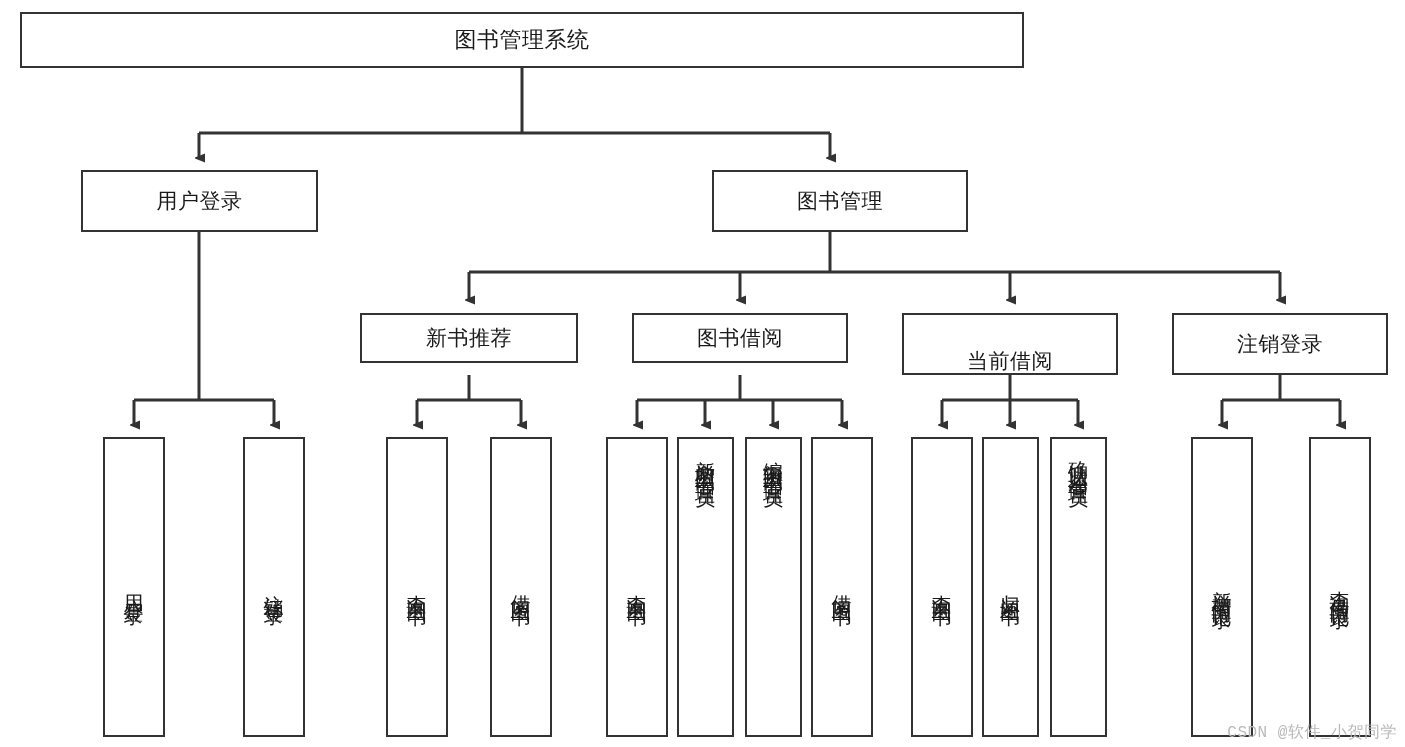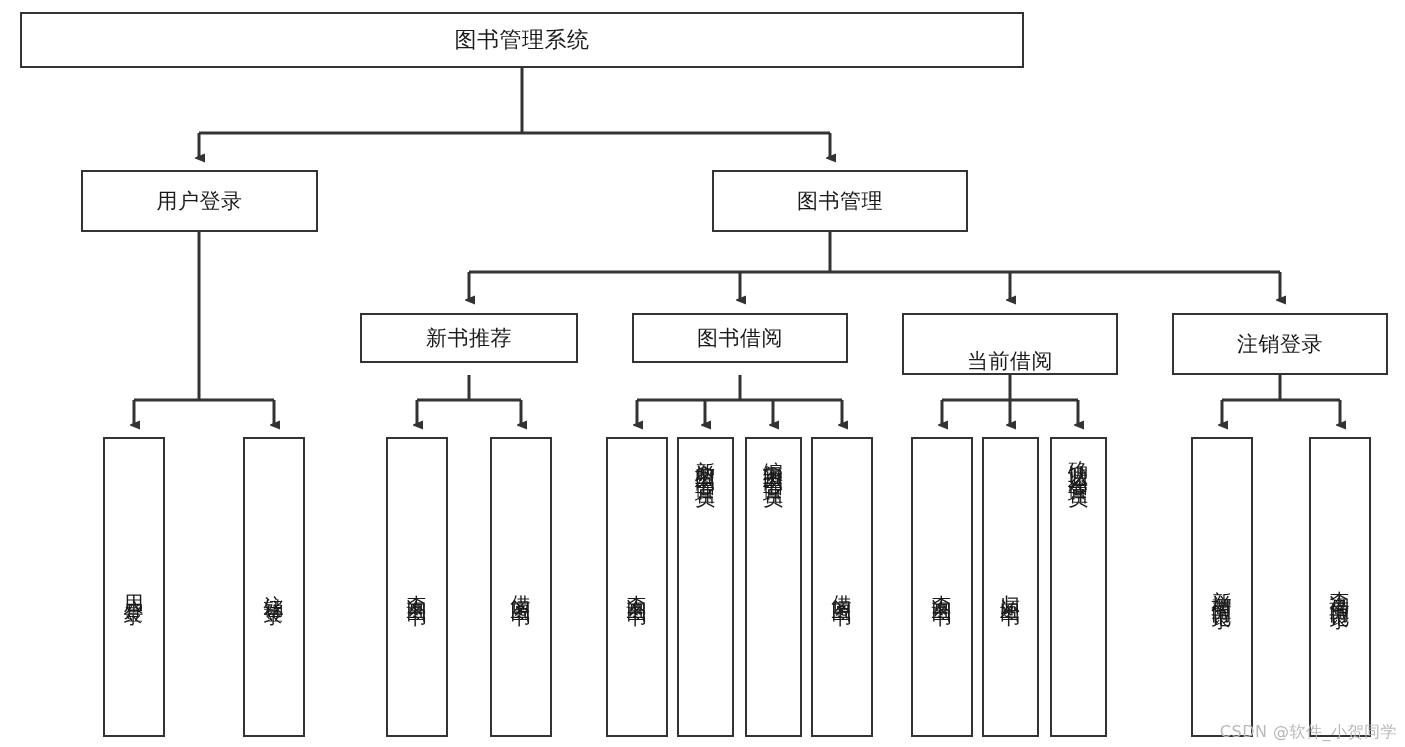--- a/index.html
+++ b/index.html
@@ -68,20 +68,21 @@
   }
   .watermark {
     position: absolute;
     right: 8px;
     bottom: 4px;
     font-size: 16px;
     color: #b9b9b9;
     letter-spacing: 0.5px;
     user-select: none;
     white-space: nowrap;
+    font-family: Liberation Mono, monospace;
   }
 </style>
 </head>
 <body>
 
 <div id="canvas">
 
   <svg id="wires" viewBox="0 0 1405 747" xmlns="http://www.w3.org/2000/svg">
     <defs>
       <marker id="arrow" markerWidth="10" markerHeight="10" refX="5" refY="6" orient="auto" markerUnits="userSpaceOnUse">

